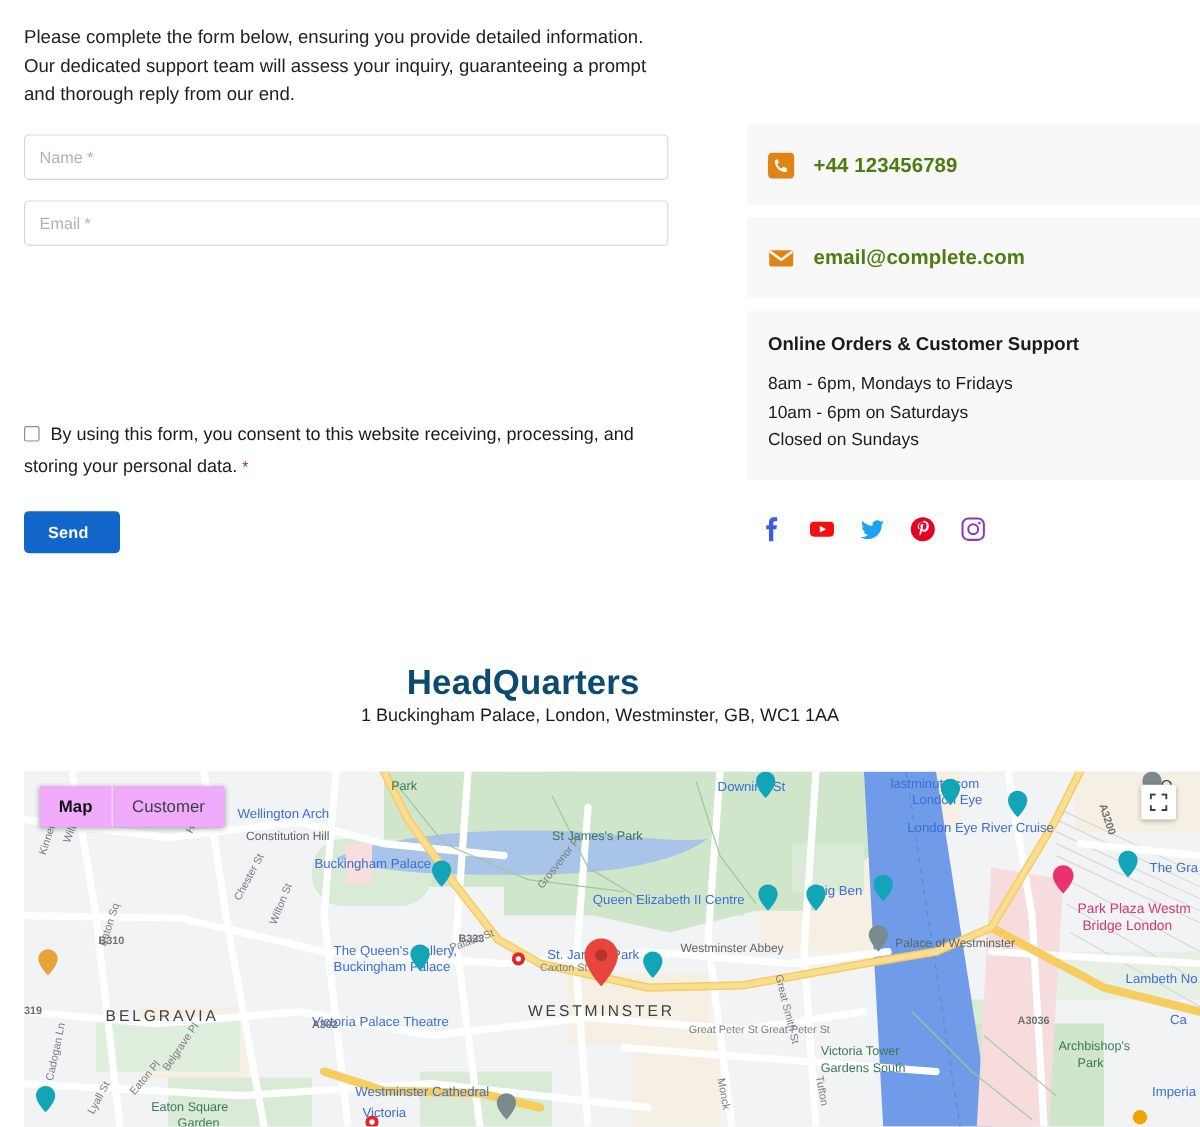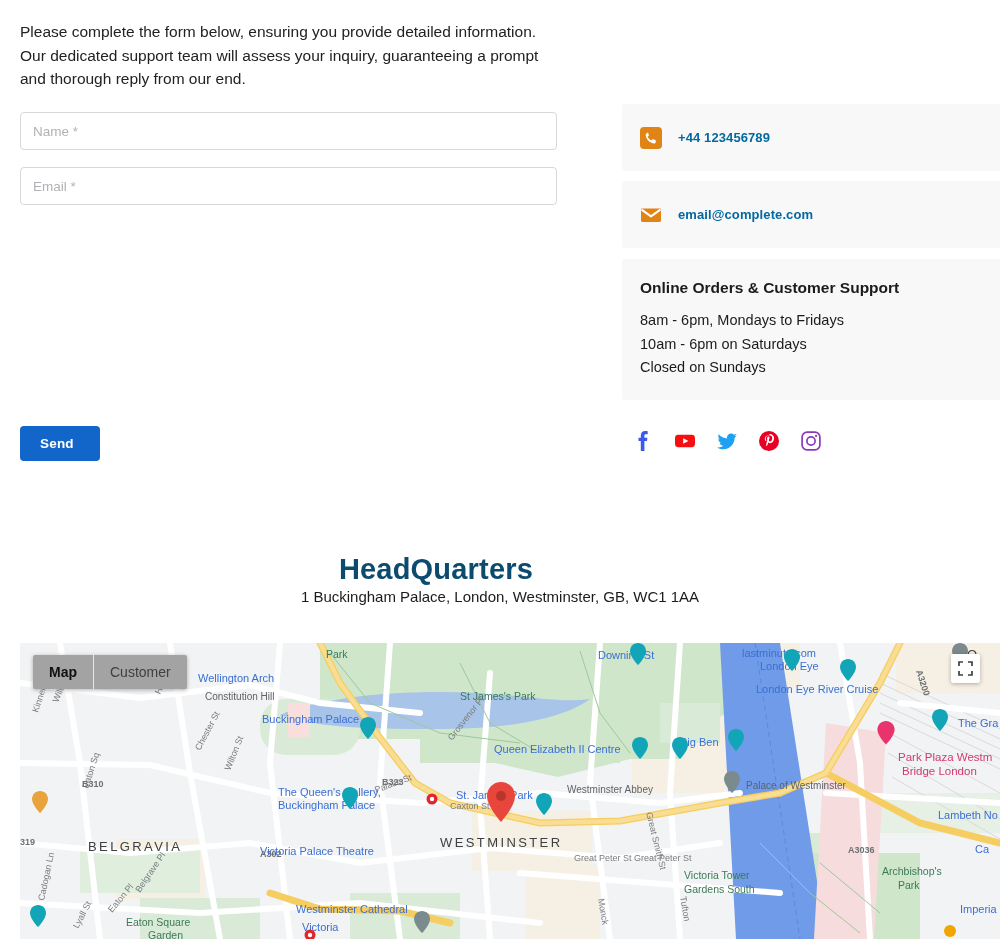--- a/index.html
+++ b/index.html
@@ -76,21 +76,21 @@
   .card {
     background:#f8f8f8; width:420px; border-radius:3px;
     display:flex; align-items:center;
   }
   .card.phone { height:67px; margin-bottom:10px; padding-left:18px; }
   .card.mail  { height:67px; margin-bottom:11px; padding-left:18px; }
   .card.hours { display:block; padding:20px 18px 20px 18px; }
 
   .ico { width:22px; height:22px; margin-right:16px; flex:0 0 22px; }
   .clink {
-    color:#0369a1; font-size:13px; font-weight:bold;
+    color:#4d7c0f; font-size:17px; font-weight:bold;
     text-decoration:none; letter-spacing:.1px;
   }
 
   .hours-title { font-size:15.5px; font-weight:bold; color:#1b1b1b; margin-bottom:12px; }
   .hours-line  { font-size:14.5px; line-height:23.5px; color:#1b1b1b; }
 
   .socials {
     position:absolute; left:632px; top:430px;
     display:flex; align-items:center; gap:20px;
   }
@@ -110,21 +110,21 @@
   
   .map {
     position:absolute; left:20px; top:643px;
     width:980px; height:296px;
     overflow:hidden; background:#eceff1;
   }
   .map svg { display:block; }
 
   .map-ctrl {
     position:absolute; left:13px; top:12px;
-    display:flex; background:#a3a3a3; border-radius:2px;
+    display:flex; background:#f0abfc; border-radius:2px;
     box-shadow:0 1px 4px rgba(0,0,0,.3); overflow:hidden;
   }
   .map-ctrl div {
     font-size:14px; padding:9px 16px; color:#3c4043;
     font-family:"Liberation Sans", sans-serif; cursor:pointer;
   }
   .map-ctrl .active { font-weight:bold; color:#111; }
   .map-ctrl .sep { width:1px; padding:0; background:#e6e6e6; }
 
   .fs-ctrl {
@@ -139,20 +139,24 @@
 
 <div class="top">
 
   <div class="intro">Please complete the form below, ensuring you provide detailed information. Our dedicated support team will assess your inquiry, guaranteeing a prompt and thorough reply from our end.</div>
 
   <div class="form">
     <input class="field" type="text" placeholder="Name *" style="">
     <input class="field" type="text" placeholder="Email *" style="">
   </div>
 
+  <div class="consent">
+    <span class="consent-box"></span><span>By using this form, you consent to this website receiving, processing, and storing your personal data.</span>
+    <span class="req">*</span>
+  </div>
 
   <button class="send-btn">Send</button>
 
   <div class="cards">
 
     <div class="card phone">
       <span class="ico">
         <svg viewBox="0 0 22 22" width="22" height="22">
           <rect x="0" y="0" width="22" height="22" rx="4" fill="#e08415"></rect>
           <path d="M7.3 5.4c.5 0 .9.3 1 .8l.5 1.8c.1.4 0 .8-.3 1l-.9.8c.8 1.6 2 2.8 3.6 3.6l.8-.9c.3-.3.7-.4 1.1-.3l1.8.5c.5.1.8.5.8 1v1.6c0 .7-.6 1.2-1.3 1.1-4.8-.5-8.2-3.9-8.7-8.7-.1-.7.4-1.3 1.1-1.3h.5z" fill="#ffffff"></path>

